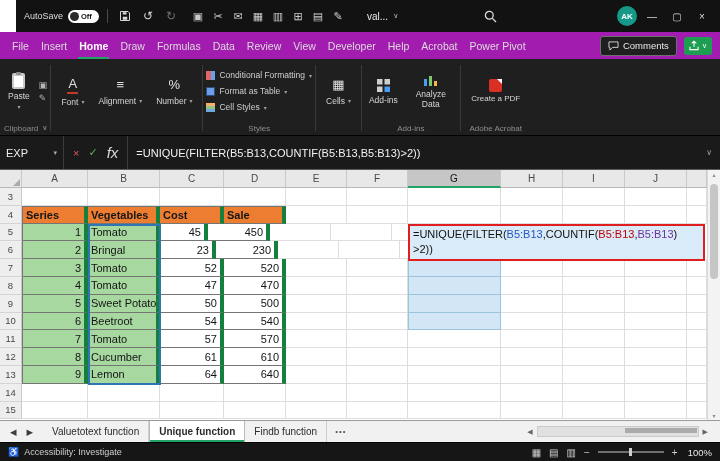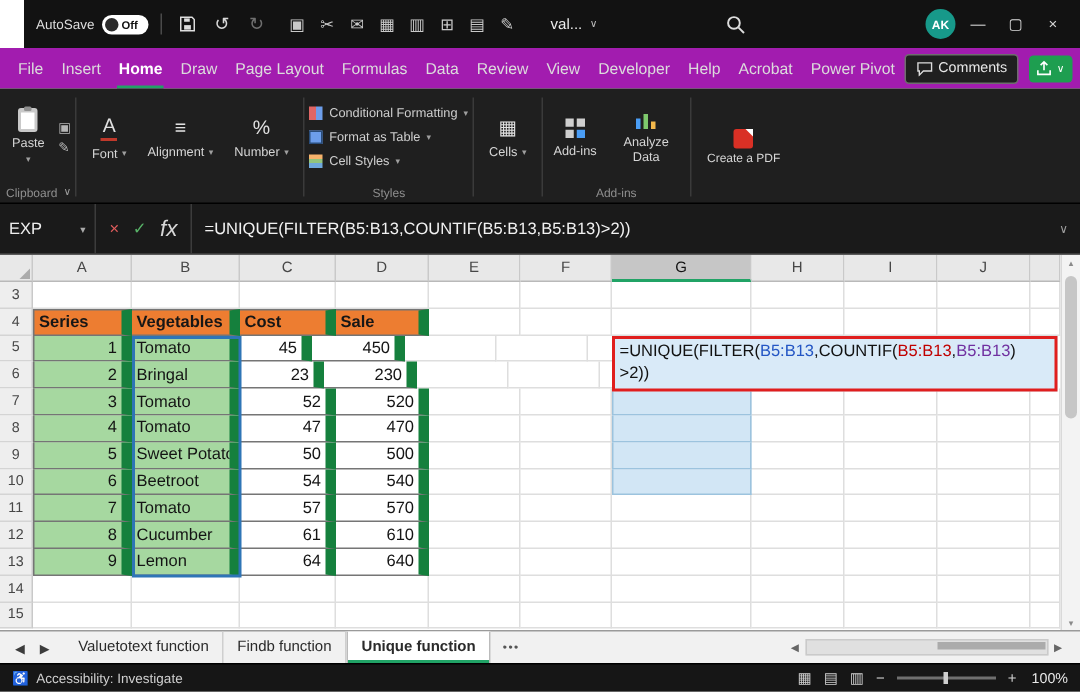--- a/index.html
+++ b/index.html
@@ -77,21 +77,21 @@
   .gh-cell{box-sizing:border-box;background:#e8e8e8;border-right:1px solid #c9c9c9;border-bottom:1px solid #b9b9b9;font-size:10px;color:#474747;display:flex;align-items:center;justify-content:center;cursor:pointer;}
   .gh-cell.sel{background:#c6c6c6;border-bottom:2px solid var(--accent);color:#111;}
   .corner{width:22px;background:#e8e8e8;position:relative;border-right:1px solid #c9c9c9;border-bottom:1px solid #b9b9b9;box-sizing:border-box;cursor:pointer;}
   .corner:after{content:"";position:absolute;right:1px;bottom:1px;border-left:7px solid transparent;border-bottom:7px solid #ababab;}
   .grow{display:flex;height:17.8px;}
   .rh{width:22px;box-sizing:border-box;background:#eee;border-right:1px solid #c9c9c9;border-bottom:1px solid #d4d4d4;font-size:9.5px;color:#474747;display:flex;align-items:center;justify-content:center;cursor:pointer;}
   .cell{box-sizing:border-box;border-right:1px solid #dedede;border-bottom:1px solid #dedede;font-size:11px;color:#141414;display:flex;align-items:center;padding:0 3px;overflow:hidden;white-space:nowrap;cursor:cell;}
   .cell.num{justify-content:flex-end;}
   .cell.green{background:var(--green);}
   .cell.th{background:var(--orange);font-weight:bold;color:#161616;}
-  .cell.tbl{border-right:7px solid #15803d;border-bottom:1px solid #757575;}
+  .cell.tbl{border-right:4px solid #15803d;border-bottom:1px solid #757575;}
   .cell.tbl-t{border-top:1px solid #757575;}
   .cell.tbl-l{border-left:1px solid #757575;}
   .refbox{position:absolute;left:88px;top:53.6px;width:73px;height:161px;border:2px solid #2e75b6;box-sizing:border-box;z-index:4;pointer-events:none;}
   .spill-host{position:absolute;left:408px;top:89.2px;width:93px;z-index:3;}
   .spill{height:17.8px;background:var(--spill);border:1px solid #9cc3de;border-top:none;box-sizing:border-box;cursor:cell;}
   .spill:first-child{border-top:1px solid #9cc3de;}
   .fbox{position:absolute;left:408px;top:53.6px;width:297px;height:37px;background:var(--ffill);border:2px solid var(--fbord);box-sizing:border-box;padding:1px 3px;z-index:5;font-size:11px;line-height:15.5px;cursor:text;}
   .c-k{color:#111;} .c-b{color:var(--refb);} .c-r{color:var(--refr);} .c-p{color:var(--refp);}
   .vscroll{position:absolute;top:170px;right:0;width:13px;height:250px;background:#f3f3f3;border-left:1px solid #d9d9d9;box-sizing:border-box;}
   .vs-arrow{position:absolute;left:0;width:12px;text-align:center;font-size:6px;color:#8a8a8a;}
@@ -169,21 +169,20 @@
     <span class="win-btn">▢</span>
     <span class="win-btn">×</span>
   </div>
 
   <div class="menubar">
     <div id="menu-items" style="display:flex;height:100%;">
         <div class="mtab">File</div>
         <div class="mtab">Insert</div>
         <div class="mtab active">Home</div>
         <div class="mtab">Draw</div>
-        <div class="mtab">Page Layout</div>
         <div class="mtab">Formulas</div>
         <div class="mtab">Data</div>
         <div class="mtab">Review</div>
         <div class="mtab">View</div>
         <div class="mtab">Developer</div>
         <div class="mtab">Help</div>
         <div class="mtab">Acrobat</div>
         <div class="mtab">Power Pivot</div>
       </div>
     <span class="comments-btn">
@@ -331,20 +330,23 @@
     </div>
     <div class="rdiv"></div>
 
     <div class="rgroup">
       <div class="rg-c">
         <div class="bigbtn wide">
           <span class="pdf-ic"></span>
           <span>Create a PDF</span>
         </div>
       </div>
+      <div class="rg-l">
+          <span>Adobe Acrobat</span>
+        </div>
     </div>
   </div>
 
   <div class="fbar">
     <div class="namebox">
       <span>EXP</span>
       <span class="nb-caret">▾</span>
     </div>
     <div class="fbtns">
       <span class="fx-cancel">×</span>
@@ -576,25 +578,25 @@
 
   <div class="tabstrip">
     <div class="tnav">
       <span>◀</span>
       <span>▶</span>
     </div>
     <div id="sheet-tabs">
         <div class="stab">
           <span>Valuetotext function</span>
         </div>
+        <div class="stab active">
+          <span>Unique function</span>
+        </div>
         <div class="stab">
           <span>Findb function</span>
-        </div>
-        <div class="stab active">
-          <span>Unique function</span>
         </div>
       </div>
     <div class="tmore">•••</div>
     <div class="hscroll">
       <span class="hs-arrow">◀</span>
       <div class="htrack">
           <div class="hthumb"></div>
         </div>
       <span class="hs-arrow">▶</span>
     </div>

